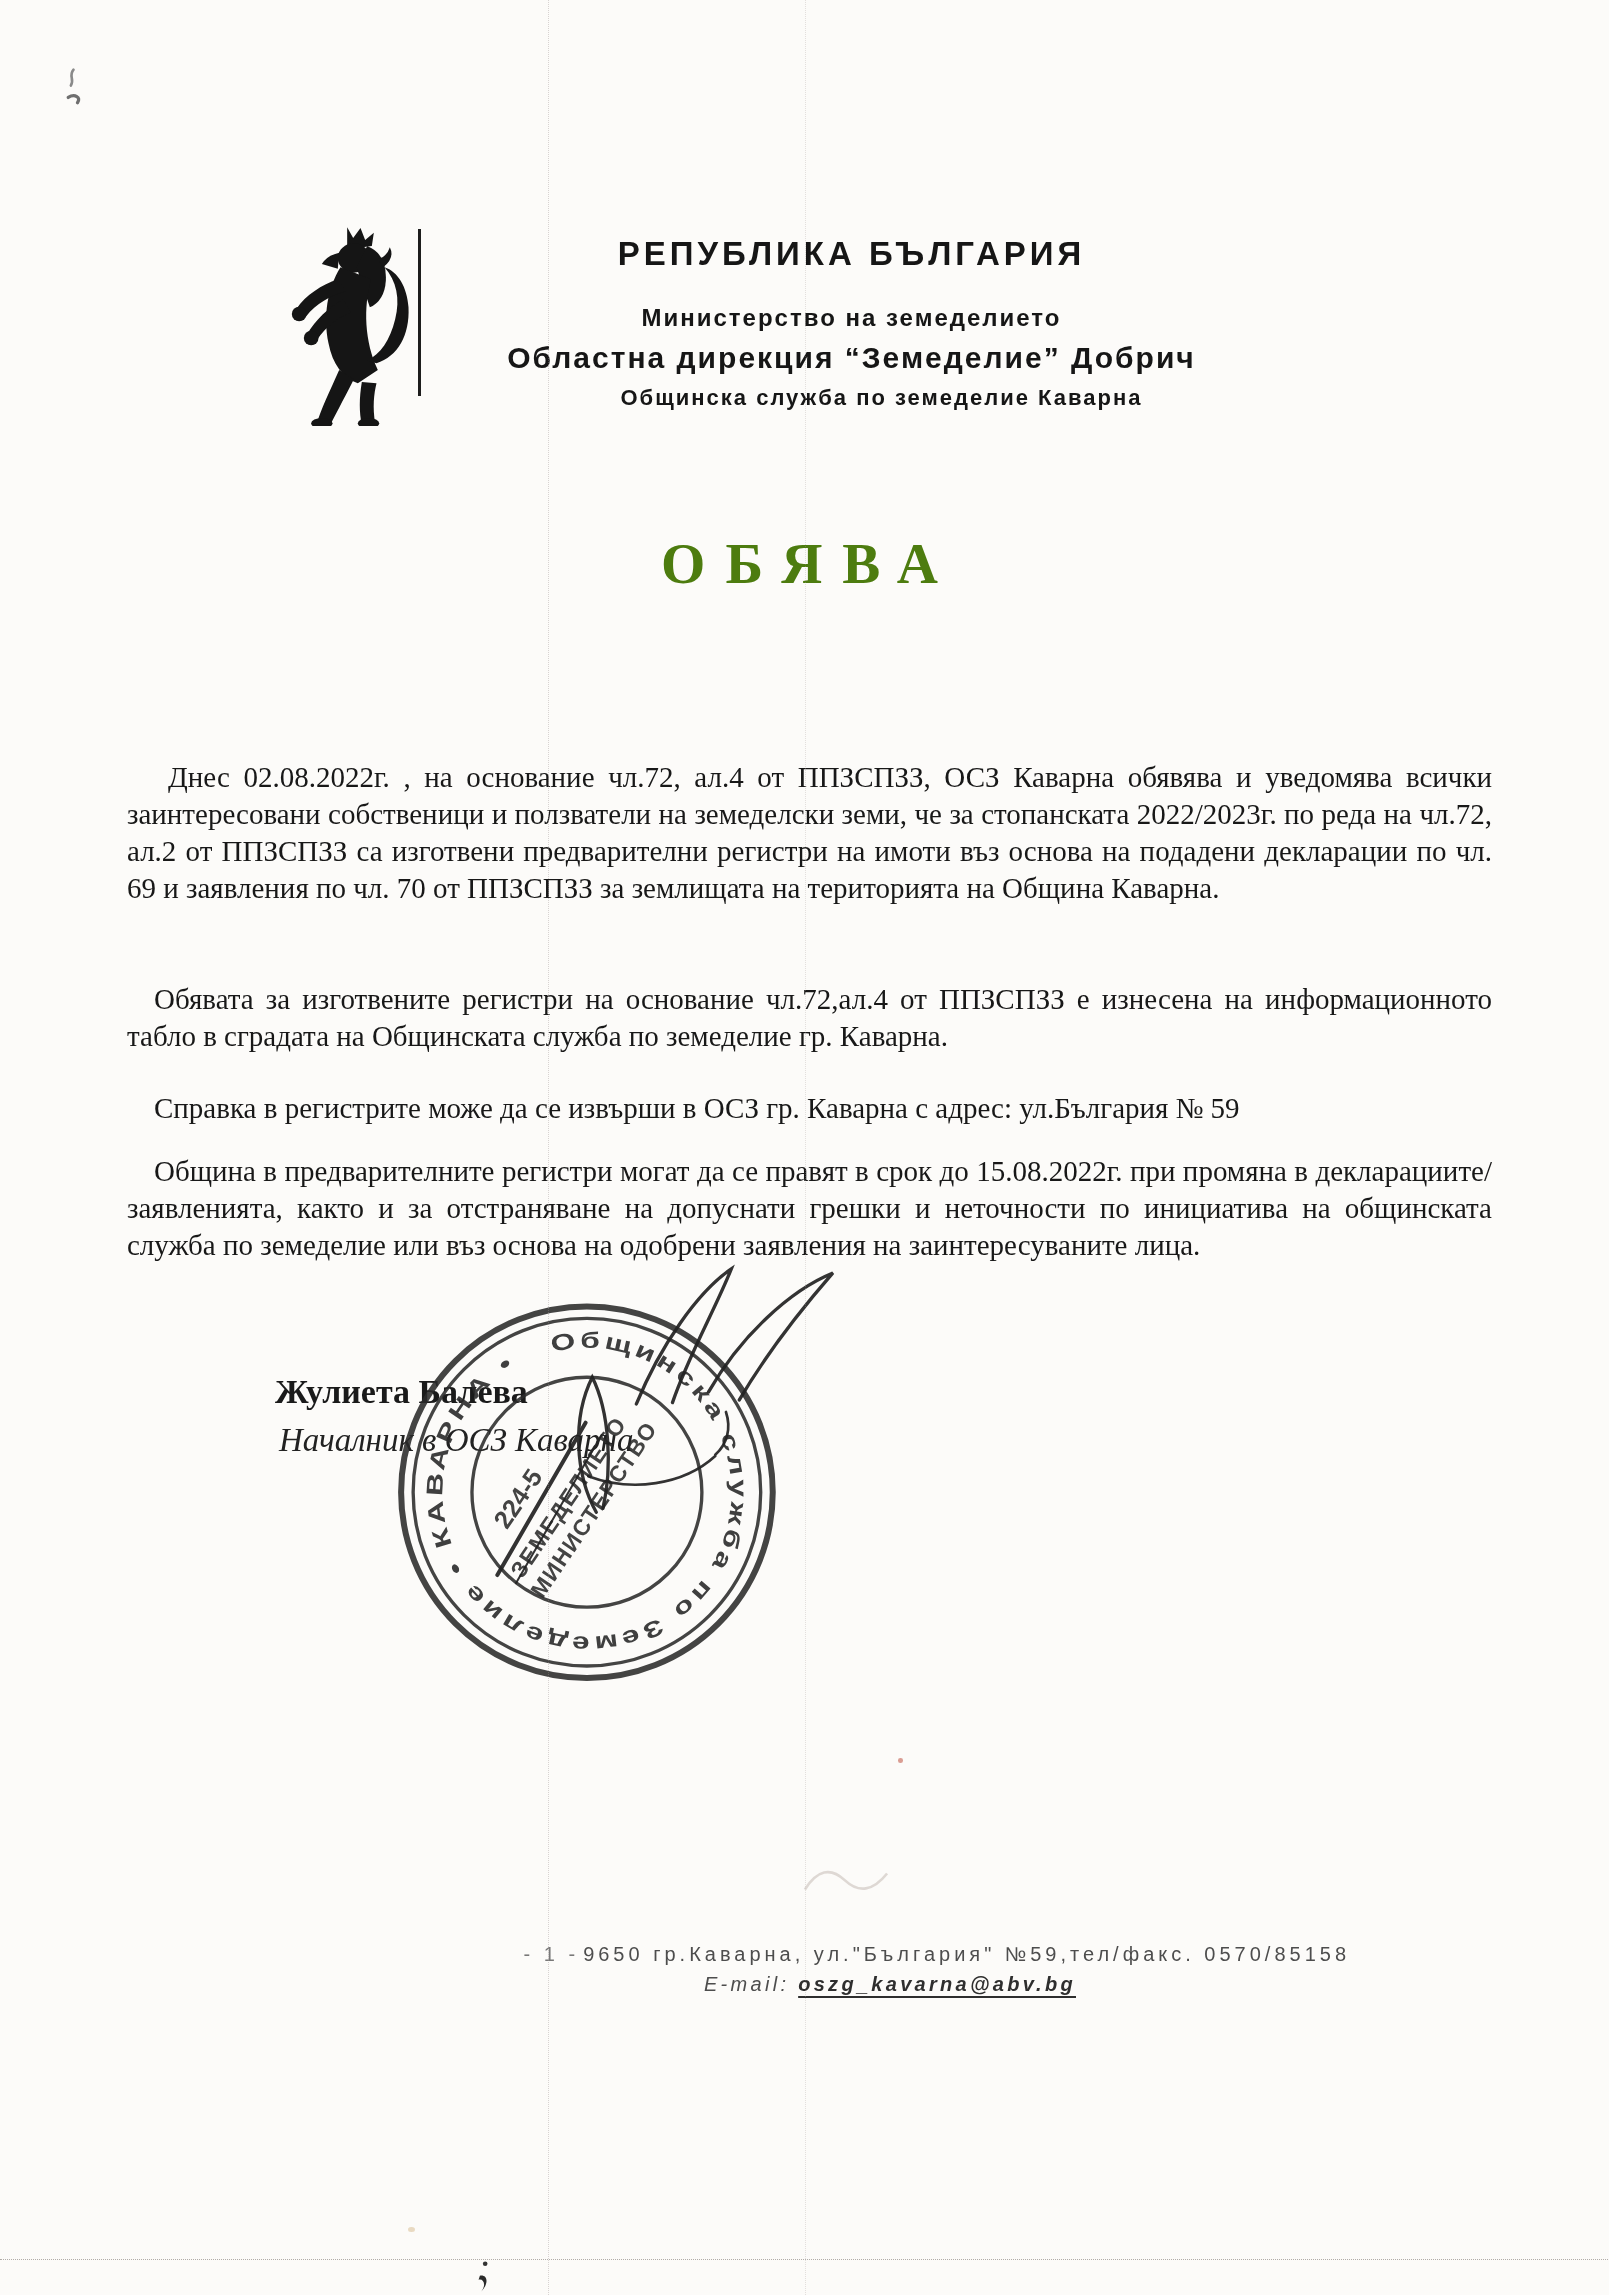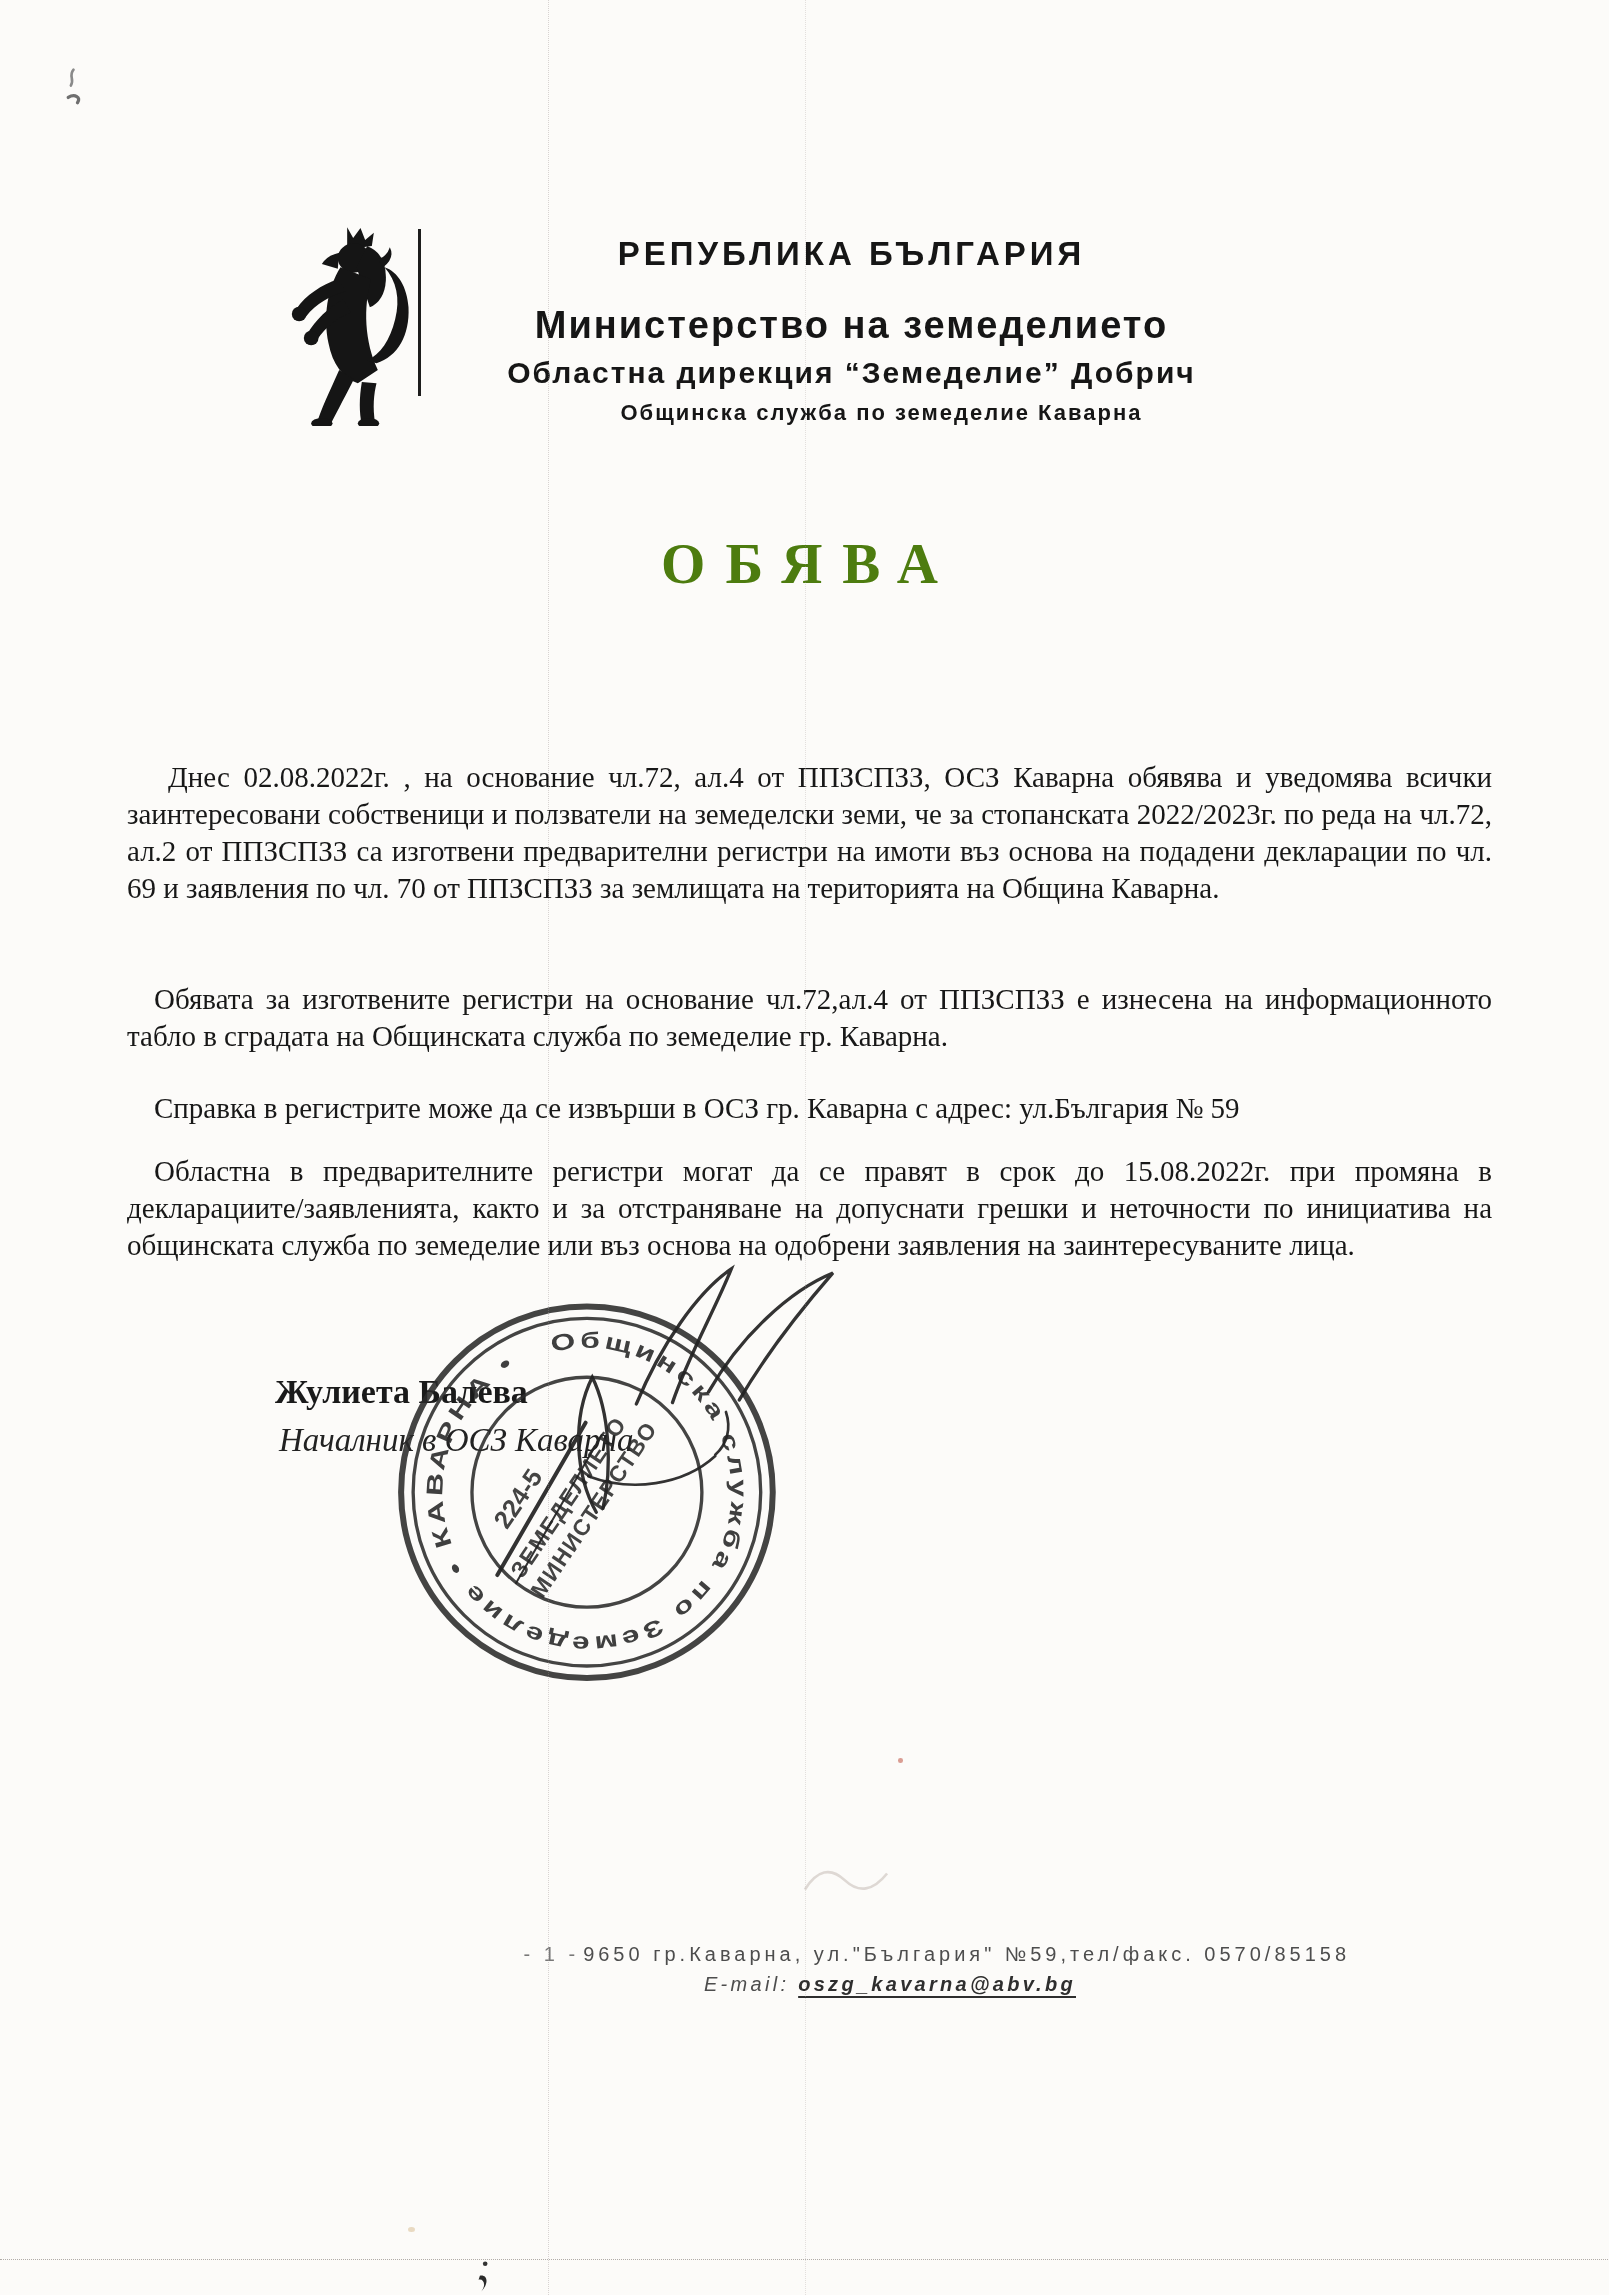--- a/index.html
+++ b/index.html
@@ -9,21 +9,21 @@
     font-family:"Liberation Serif","DejaVu Serif",serif;
     color:#1b1b1b;overflow:hidden;
   }
   .abs{position:absolute;}
   
   .lion-svg{left:283px;top:226px;width:127px;height:200px;}
   .head-rule{left:418px;top:229px;width:2.7px;height:167px;background:#1d1d1d;}
   .head-text{left:434px;top:235px;width:835px;text-align:center;
     font-family:"Liberation Sans","DejaVu Sans",sans-serif;font-weight:bold;color:#161616;}
   .head-line1{font-size:33px;letter-spacing:4px;margin:0 0 31px 0;}
-  .head-line2{font-size:38px;letter-spacing:2px;margin:0 0 9.4px 0;}
+  .head-line2{font-size:24px;letter-spacing:2px;margin:0 0 9.4px 0;}
   .head-line3{font-size:30px;letter-spacing:2px;margin:0 0 9.4px 0;}
   .head-line4{font-size:22px;letter-spacing:2px;margin:0 0 0 60px;}
   
   .doc-title{left:127px;top:531px;width:1365px;text-align:center;
     font-size:57px;font-weight:bold;letter-spacing:20px;color:#4d7c0f;}
   
   .body-col{left:127px;width:1365px;font-size:29px;line-height:37px;
     text-align:justify;color:#181818;}
   .p1{top:730px;} .p2{top:952px;} .p3{top:1061px;} .p4{top:1124px;}
   .ind1{text-indent:41px;} .ind2{text-indent:27px;}
@@ -84,21 +84,21 @@
   <div class="head-line2">Министерство на земеделието</div>
   <div class="head-line3">Областна дирекция “Земеделие” Добрич</div>
   <div class="head-line4">Общинска служба по земеделие Каварна</div>
 </div>
 
 <div class="abs doc-title">ОБЯВА</div>
 
 <p class="abs body-col p1 ind1"><span>Днес </span><span class="b">02.08.2022г.</span><span> , на основание чл.72, ал.4 от ППЗСПЗЗ, ОСЗ Каварна обявява и уведомява всички заинтересовани собственици и ползватели на земеделски земи, че за стопанската 2022/2023г. по реда на чл.72, ал.2 от ППЗСПЗЗ са изготвени предварителни регистри на имоти въз основа на подадени декларации по чл. 69 и заявления по чл. 70 от ППЗСПЗЗ за землищата на територията на Община Каварна.</span></p>
 <p class="abs body-col p2 ind2"><span>Обявата за изготвените регистри на основание чл.72,ал.4 от ППЗСПЗЗ е изнесена на информационното табло в сградата на Общинската служба по земеделие гр. Каварна.</span></p>
 <p class="abs body-col p3 ind2"><span>Справка в регистрите може да се извърши в ОСЗ гр. Каварна с адрес: ул.България № 59</span></p>
-<p class="abs body-col p4 ind2"><span>Областна в предварителните регистри могат да се правят в срок до </span><span class="b">15.08.2022г.</span><span> при промяна в декларациите/заявленията, както и за отстраняване на допуснати грешки и неточности по инициатива на общинската служба по земеделие или въз основа на одобрени заявления на заинтересуваните лица.</span></p>
+<p class="abs body-col p4 ind2"><span>Община в предварителните регистри могат да се правят в срок до </span><span class="b">15.08.2022г.</span><span> при промяна в декларациите/заявленията, както и за отстраняване на допуснати грешки и неточности по инициатива на общинската служба по земеделие или въз основа на одобрени заявления на заинтересуваните лица.</span></p>
 
 <div class="abs sig-name">Жулиета Балева</div>
 <div class="abs sig-role">Началник в ОСЗ Каварна</div>
 
 <svg class="abs stamp-svg" viewBox="540 1840 760 740">
   <g opacity="0.88" fill="none" stroke="#2b2b2b">
     <circle cx="878" cy="2232" r="278" stroke-width="9"></circle>
     <circle cx="878" cy="2232" r="260" stroke-width="5"></circle>
     <circle cx="878" cy="2232" r="172" stroke-width="5"></circle>
   </g>

